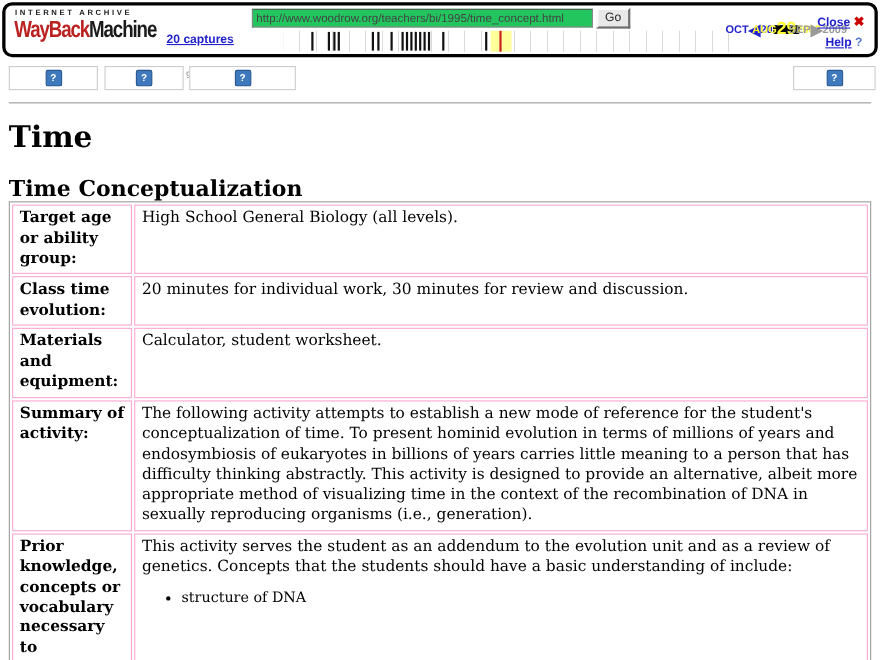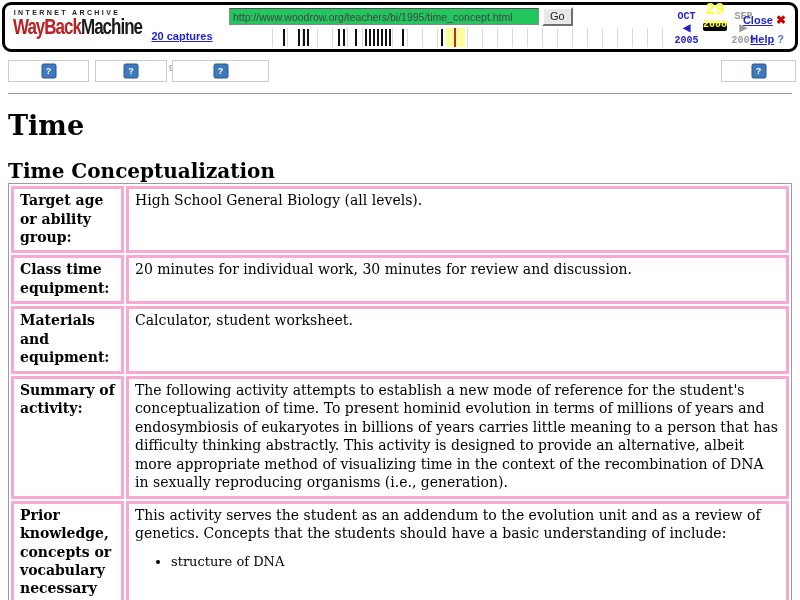--- a/index.html
+++ b/index.html
@@ -29,22 +29,22 @@
          font-size:11px;color:#222;background:#e8e8e8;padding:1px 6px 2px 6px;
          border:2px solid;border-color:#fdfdfd #6f6f6f #6f6f6f #fdfdfd;}
 
   .wb-strip{position:absolute;left:253px;top:23px;width:412px;height:19px;
             background:repeating-linear-gradient(to right,transparent 0,transparent 14px,#d9d9d9 14px,#d9d9d9 15px);}
   .wb-strip .hl{position:absolute;top:0;height:19px;background:#ffff9c;}
   .wb-strip .bar{position:absolute;top:1px;width:2px;height:17px;background:#111;}
   .wb-strip .marker{position:absolute;top:0;width:2px;height:19px;background:#c22;}
 
   .wb-nav{position:absolute;left:666px;top:2px;height:40px;display:flex;font-weight:bold;}
-  .wb-col{width:31px;display:flex;flex-direction:column;justify-content:flex-end;
-          align-items:center;padding:1px 0;font-family:Liberation Mono, monospace;}
+  .wb-col{width:31px;display:flex;flex-direction:row;justify-content:center;
+          align-items:center;padding:1px 0;}
   .wb-col .mon{font-size:10px;line-height:11px;}
   .wb-col .arrow{font-size:14px;line-height:13px;}
   .wb-col .yr{font-size:10px;line-height:11px;}
   .wb-prev{color:#2222cc;}
   .wb-cur{background:#000;color:#ff3;width:24px;margin:16px 1px;border-radius:2px;}
   .wb-cur .day{font-size:16px;line-height:18px;font-weight:bold;}
   .wb-next{color:#9a9a9a;}
 
   .wb-close{position:absolute;right:9px;top:8px;font-size:11px;font-weight:bold;white-space:nowrap;}
   .wb-help{position:absolute;right:11px;bottom:4px;font-size:11px;font-weight:bold;white-space:nowrap;}
@@ -66,21 +66,21 @@
   .rule{border:none;border-top:1px solid #999;margin:9px 8px 0 8px;}
 
   
   .content{padding:0 8px;}
   h1.title{font-size:27px;margin:16px 0 0 0;line-height:1.15;}
   h2.subtitle{font-size:20px;margin:19px 0 0 0;line-height:1.15;}
   .author{font-size:13.5px;font-weight:bold;margin:16px 0 18px 0;}
   .author a{color:#2233cc;text-decoration:underline;cursor:pointer;}
 
   table.info{width:784px;border:1px solid #9c9c9c;border-spacing:2px;border-collapse:separate;}
-  table.info td{border:3px solid #f9a8d4;vertical-align:top;padding:2px 6px 4px 6px;
+  table.info td{border:1px solid #f9a8d4;vertical-align:top;padding:2px 6px 4px 6px;
                 font-size:14px;line-height:1.32;}
   td.label{width:95px;font-weight:bold;}
   td.value ul{margin:11px 0 0 0;padding-left:36px;}
   td.value li{font-size:13px;line-height:1.2;}
 </style>
 </head>
 <body>
 
 <div class="wb-toolbar">
   <div class="wb-logo">
@@ -168,21 +168,21 @@
 
   <table class="info">
     <tbody>
         <tr>
           <td class="label">Target age or ability group:</td>
           <td class="value">
             <div>High School General Biology (all levels).</div>
           </td>
         </tr>
         <tr>
-          <td class="label">Class time equipment:</td>
+          <td class="label">Class time evolution:</td>
           <td class="value">
             <div>20 minutes for individual work, 30 minutes for review and discussion.</div>
           </td>
         </tr>
         <tr>
           <td class="label">Materials and equipment:</td>
           <td class="value">
             <div>Calculator, student worksheet.</div>
           </td>
         </tr>

